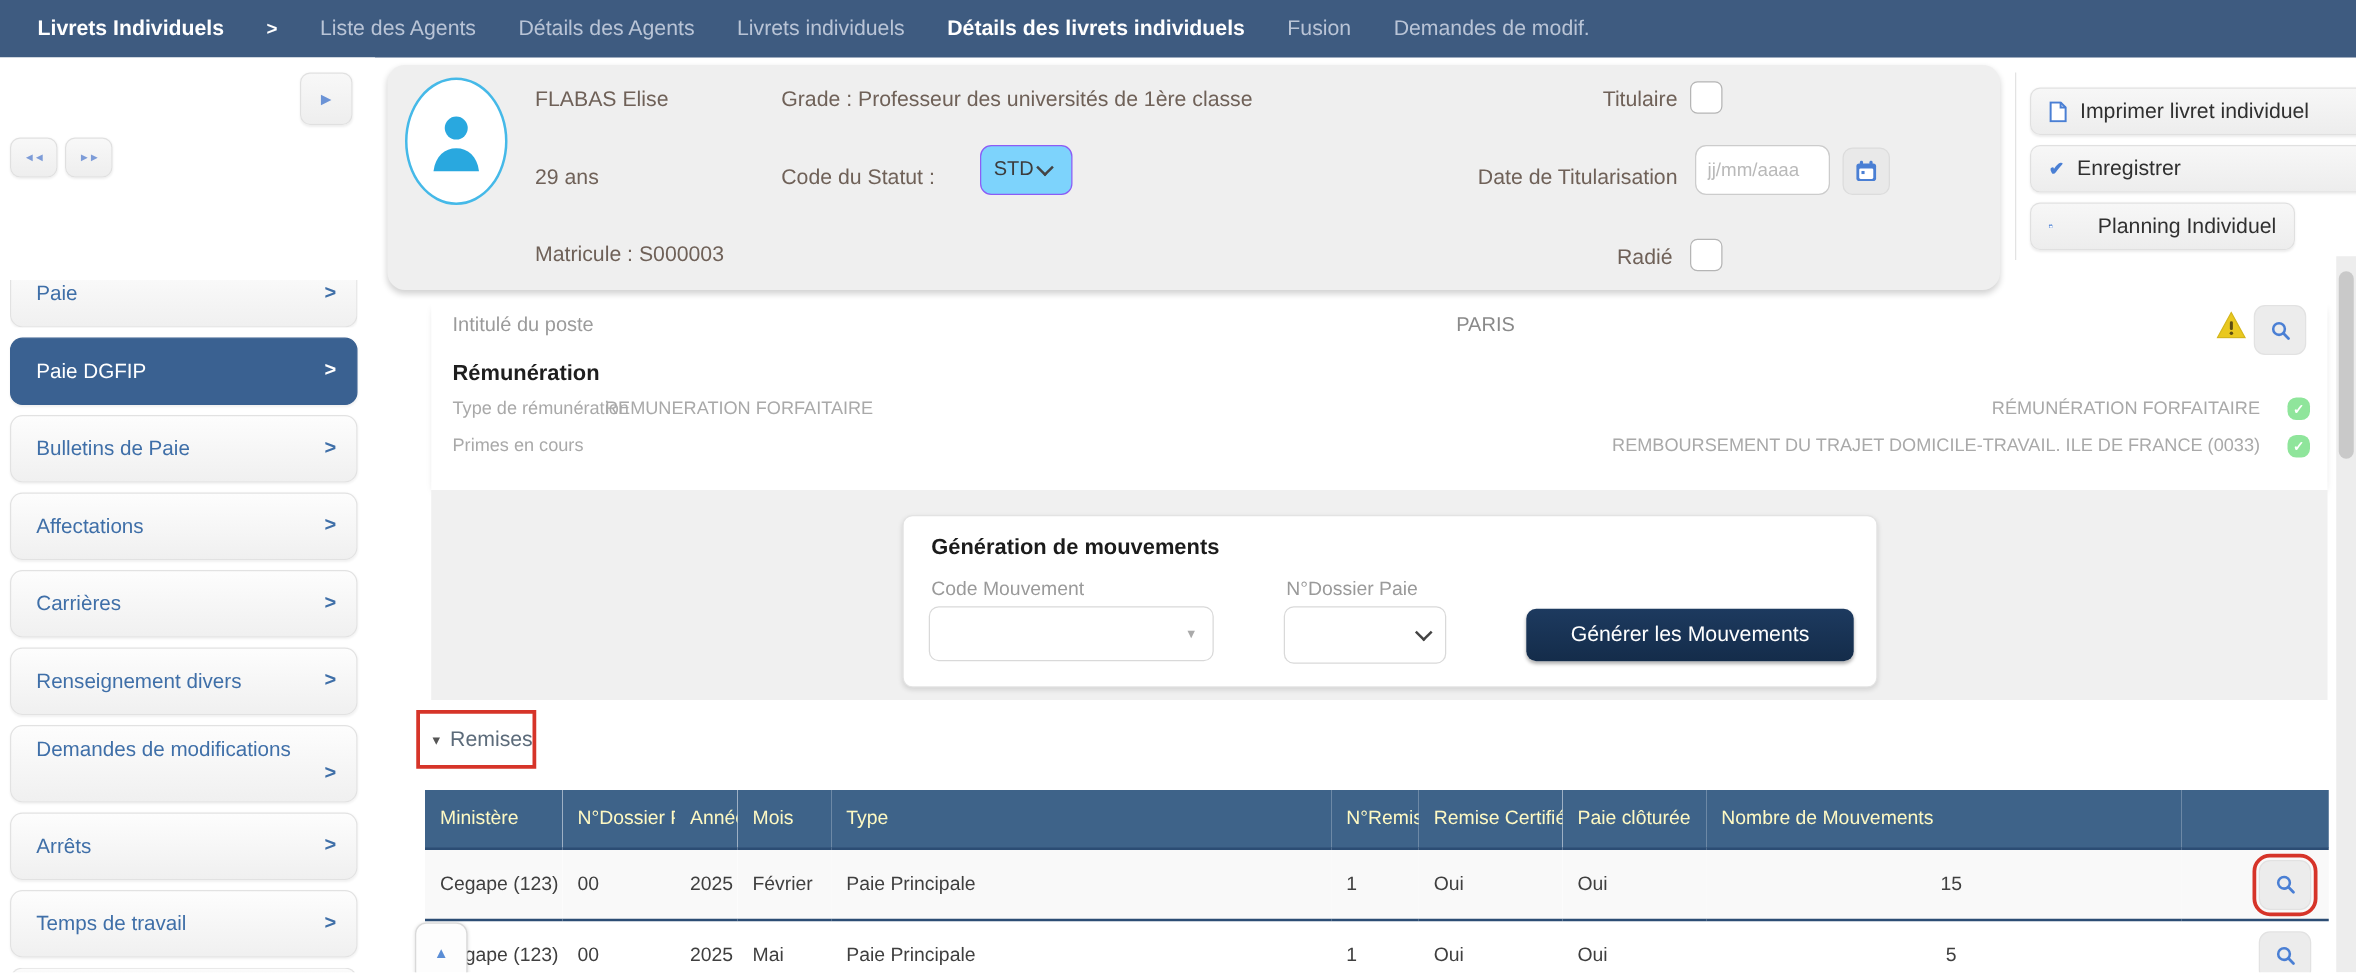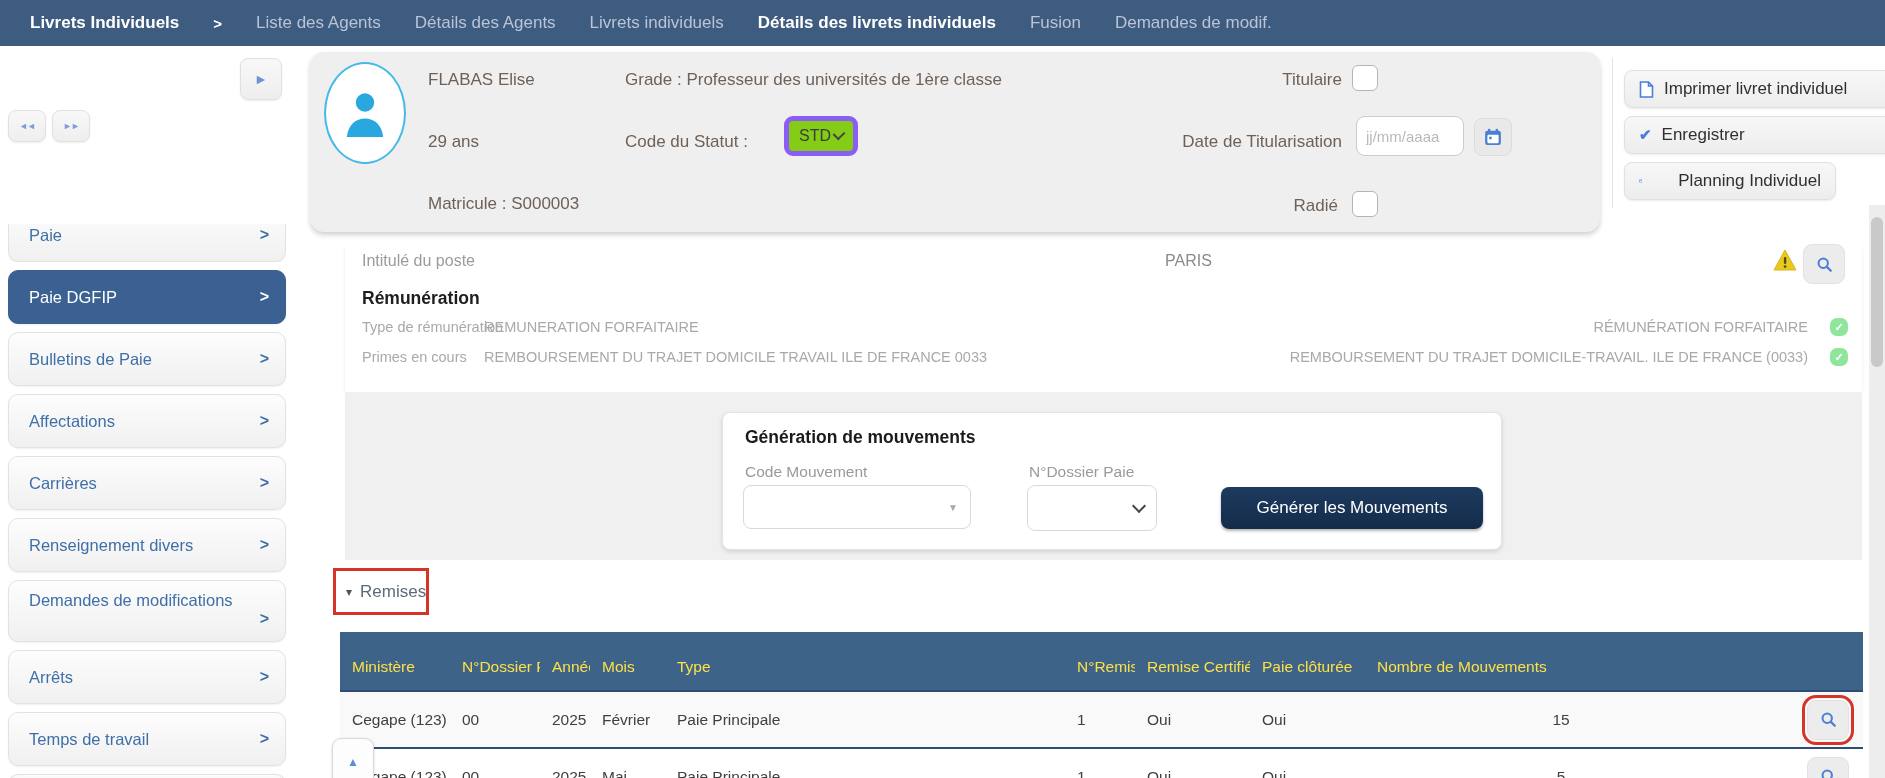--- a/index.html
+++ b/index.html
@@ -40,22 +40,22 @@
   .mi.sliver{height:10px;margin-bottom:0;border-radius:10px 10px 0 0;border-bottom:none;}
 
   
   .header-card{position:absolute;left:310px;top:52px;width:1290px;height:180px;background:#efefef;
       border-radius:14px;box-shadow:0 3px 5px rgba(0,0,0,.18);color:#6f6158;font-size:17px;}
   .avatar{position:absolute;left:14px;top:10px;width:78px;height:98px;border-radius:50%;
       background:#fff;border:2px solid #45b9e8;display:flex;align-items:center;justify-content:center;overflow:hidden;}
   .h-txt{position:absolute;white-space:nowrap;}
   .h-name{left:118px;top:18px;} .h-age{left:118px;top:80px;} .h-matricule{left:118px;top:142px;}
   .h-grade{left:315px;top:18px;} .h-statut-label{left:315px;top:80px;}
-  .statut-select{position:absolute;left:474px;top:64px;width:74px;height:40px;background:#84cc16;
-      border:5px solid #8b5cf6;border-radius:9px;display:flex;align-items:center;gap:4px;
+  .statut-select{position:absolute;left:474px;top:64px;width:74px;height:40px;background:#7dd3fc;
+      border:1px solid #8b5cf6;border-radius:9px;display:flex;align-items:center;gap:4px;
       padding:0 10px;box-sizing:border-box;color:#3c3c3c;font-size:16px;cursor:pointer;}
   .chev-down{width:8px;height:8px;border-right:2px solid #444;border-bottom:2px solid #444;
       transform:rotate(45deg);margin-top:-4px;}
   .lbl-right{position:absolute;width:260px;text-align:right;white-space:nowrap;}
   .titulaire-label{left:772px;top:18px;} .date-label{left:772px;top:80px;} .radie-label{left:768px;top:144px;}
   .checkbox{position:absolute;width:24px;height:24px;background:#fff;border:1.5px solid #b5b5b5;
       border-radius:6px;cursor:pointer;}
   .cb-titulaire{left:1042px;top:13px;} .cb-radie{left:1042px;top:139px;}
   .date-input{position:absolute;left:1046px;top:64px;width:108px;height:40px;border:1px solid #ccc;
       border-radius:9px;padding:0 9px;box-sizing:border-box;font-size:15px;color:#555;
@@ -108,22 +108,22 @@
       background:linear-gradient(180deg,#1d3a5f,#142c4a);color:#fff;font-size:17px;cursor:pointer;
       font-family:"Liberation Sans",sans-serif;box-shadow:0 2px 3px rgba(0,0,0,.3);}
 
   
   .remises-box{position:absolute;left:333px;top:568px;width:96px;height:47px;border:3px solid #d63429;
       display:flex;align-items:center;gap:8px;padding-left:10px;box-sizing:border-box;
       color:#5c6b7a;font-size:17px;cursor:pointer;}
   .caret{color:#555;font-size:12px;}
   .remises-table{position:absolute;left:340px;top:632px;width:1523px;border-collapse:collapse;
       table-layout:fixed;}
-  .remises-table th{height:46px;background:#3e6389;color:#fde047;font-weight:400;font-size:15.5px;
-      text-align:left;padding:12px 0 0 12px;border-bottom:2px solid #2c4d74;white-space:nowrap;overflow:hidden;}
+  .remises-table th{height:46px;background:#3e6389;color:#fef9c3;font-weight:400;font-size:15.5px;
+      text-align:left;padding:0 0 0 12px;border-bottom:2px solid #2c4d74;white-space:nowrap;overflow:hidden;}
   .remises-table td{height:55px;font-size:15.5px;color:#3f3f3f;padding:0 0 0 12px;
       border-bottom:2px solid #2c4d74;white-space:nowrap;overflow:hidden;}
   .remises-table tr.r1 td{background:#f9f9f9;}
   .remises-table tr.r2 td{background:#fff;}
   td.annee,th.annee{text-align:right;padding-right:10px;}
   td.nb{text-align:center;}
   td.act{text-align:right;padding-right:14px;}
   td.act .mag-btn{display:inline-flex;vertical-align:middle;}
   .red-outline{outline:3px solid #d63429;outline-offset:2px;}
 
@@ -280,21 +280,20 @@
     </div>
     <span class="remu-title">Rémunération</span>
     <div class="remu-row row-1">
       <span class="r-label">Type de rémunération</span>
       <span class="r-val">REMUNERATION FORFAITAIRE</span>
       <span class="r-val2">RÉMUNÉRATION FORFAITAIRE</span>
       <span class="green-check">✓</span>
     </div>
     <div class="remu-row row-2">
       <span class="r-label">Primes en cours</span>
-      <span class="r-val">REMBOURSEMENT DU TRAJET DOMICILE TRAVAIL ILE DE FRANCE 0033</span>
       <span class="r-val2">REMBOURSEMENT DU TRAJET DOMICILE-TRAVAIL. ILE DE FRANCE (0033)</span>
       <span class="green-check">✓</span>
     </div>
   </section>
 
   <div class="gray-band"></div>
   <section class="gen-card">
     <span class="gen-title">Génération de mouvements</span>
     <span class="gen-lbl gen-lbl1">Code Mouvement</span>
     <span class="gen-lbl gen-lbl2">N°Dossier Paie</span>

